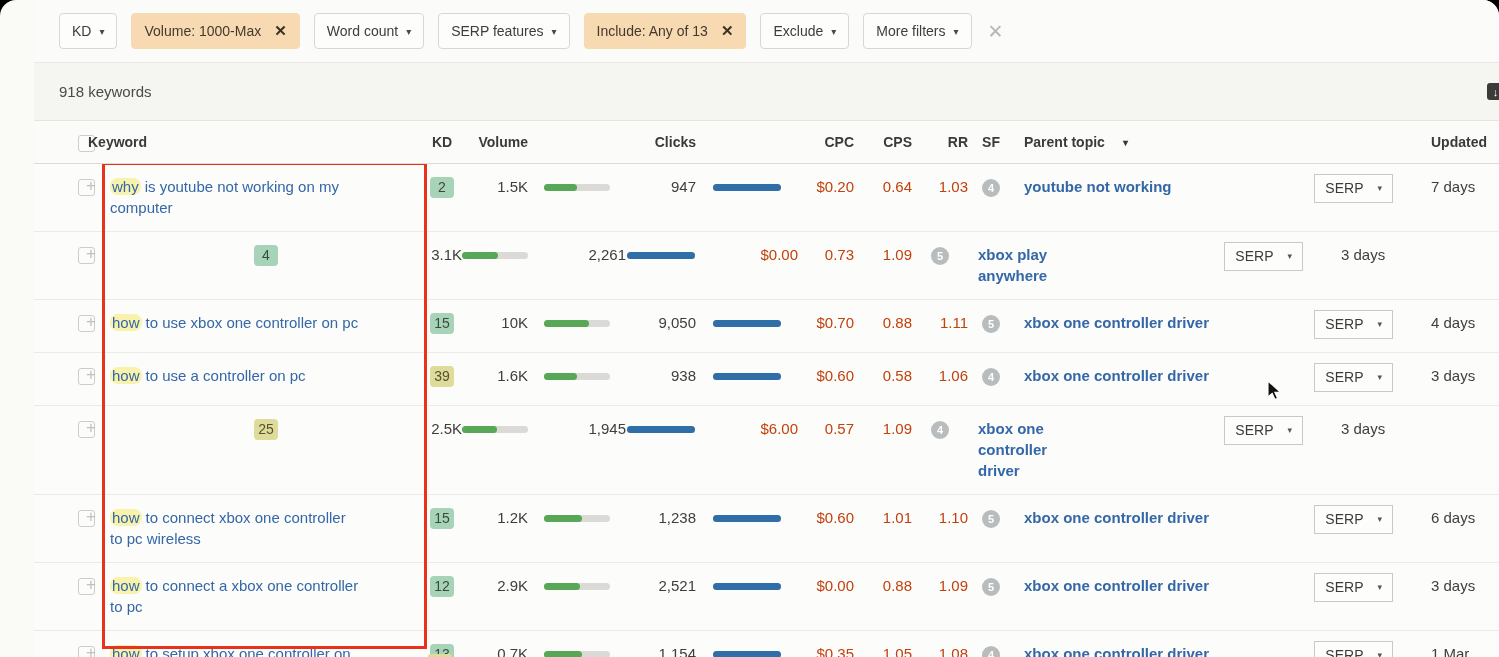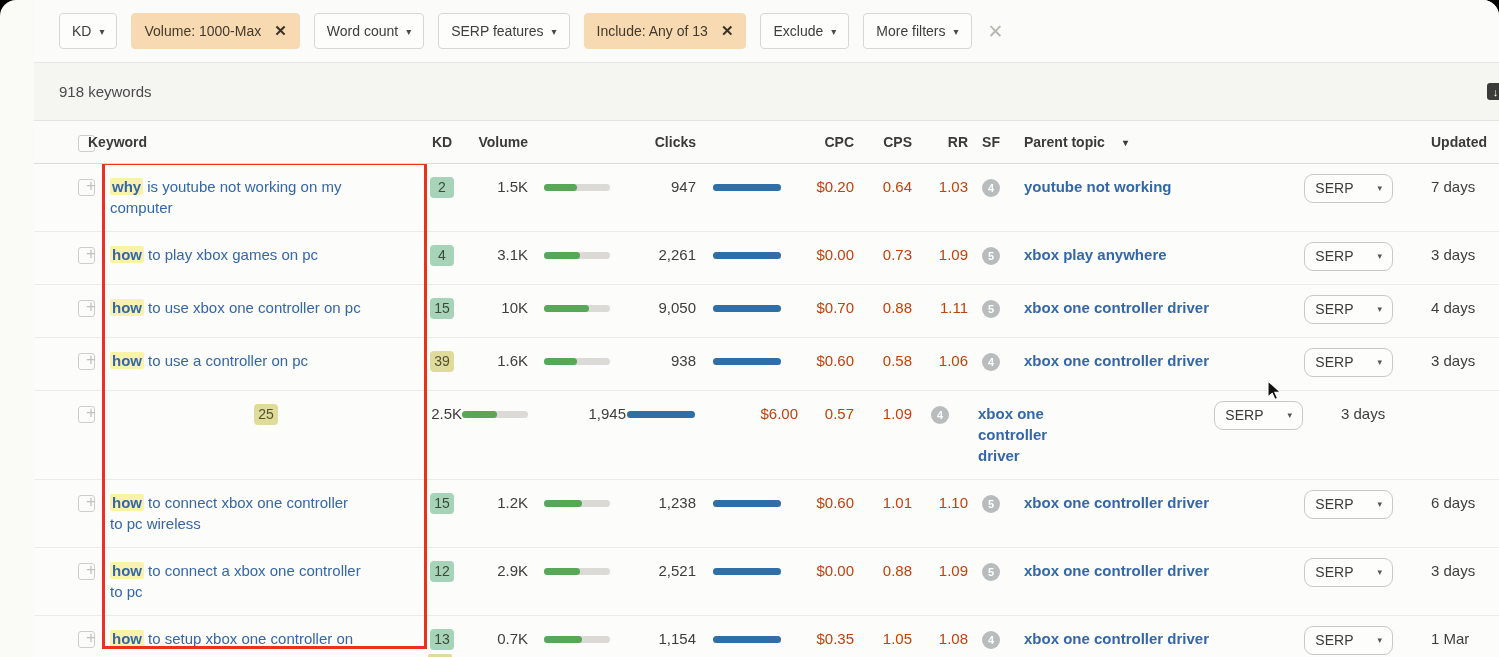--- a/index.html
+++ b/index.html
@@ -44,43 +44,43 @@
 
   .tbody{position:relative;background:#fcfcfa;height:495px;overflow:hidden;}
   .row{padding:12px 0 13px;border-bottom:1px solid #ececе8;border-bottom:1px solid #ececе8;}
   .row{border-bottom:1px solid #ebebe7;font-size:15px;line-height:21px;color:#3f3e3c;}
 
   .cb{width:15px;height:15px;border:1px solid #cfcdc8;border-radius:3px;background:#fcfcfb;
     margin-left:22px;margin-top:3px;cursor:pointer;}
   .plus{color:#c3c1bc;font-size:17px;line-height:20px;cursor:pointer;padding-left:4px;}
 
   .kw-text{max-width:252px;color:var(--link_blue);cursor:pointer;}
-  .hl{background:var(--highlight_yellow);padding:0 2px;border-radius:2px;font-weight:bold;}
+  .hl{background:var(--highlight_yellow);padding:0 2px;border-radius:8px;}
   .kw-rest{margin-left:4px;}
 
   .kd-badge{display:inline-block;min-width:16px;padding:2px 4px;border-radius:4px;text-align:center;
     font-size:14px;line-height:17px;color:#3c4a3c;}
   .kd-badge.green{background:var(--kd_green_bg);}
   .kd-badge.yellow{background:var(--kd_yellow_bg);color:#55532f;}
 
   .bar{width:66px;height:7px;border-radius:4px;background:#dbdad6;margin:8px auto 0;}
   .bar-fill{height:100%;border-radius:4px;background:var(--bar_green);}
   .cbar{width:68px;}
   .cbar .bar-fill{background:var(--bar_blue);}
   .num{padding-top:0px;}
   .dim{color:#c2410c;}
 
   .sf-badge{display:inline-block;width:18px;height:18px;border-radius:50%;background:var(--sf_gray);
     color:#fff;font-size:11px;font-weight:bold;line-height:18px;text-align:center;margin-top:2px;}
 
   .parent-link{color:var(--link_blue);cursor:pointer;font-weight:bold;}
 
   .c-serp{display:flex;justify-content:flex-end;padding-right:2px;}
-  .serp-btn{display:inline-flex;align-items:center;gap:24px;height:27px;padding:0 10px;
-    border:1px solid #cbc9c4;border-radius:9px;background:#fdfdfc;font-size:14px;color:#3c3b39;
+  .serp-btn{display:inline-flex;align-items:center;gap:14px;height:27px;padding:0 10px;
+    border:1px solid #cbc9c4;border-radius:0;background:#fdfdfc;font-size:14px;color:#3c3b39;
     margin-top:-2px;cursor:pointer;}
   .serp-caret{font-size:9px;color:#555;}
 
   
   .red-box{position:absolute;left:68px;top:-2px;width:319px;height:481px;
     border:3px solid var(--annotation_red);pointer-events:none;z-index:5;}
   .peek-kd{position:absolute;left:394px;top:490px;width:24px;height:5px;
     background:var(--kd_yellow_bg);border-radius:2px;}
   .cursor{position:absolute;left:1232px;top:216px;z-index:10;pointer-events:none;}
 </style>
@@ -203,23 +203,20 @@
           </div>
         </div>
         <div class="c-upd">7 days</div>
       </div>
 
       <div class="grid row">
         <div class="c-sel">
           <div class="cb"></div>
         </div>
         <div class="plus">+</div>
-        <div class="kw-text">
-          <span class="hl">how</span><span class="kw-rest">to play xbox games on pc</span>
-        </div>
         <div class="center"><span class="kd-badge green">4</span></div>
         <div class="right num">3.1K</div>
         <div>
           <div class="bar">
             <div class="bar-fill" style="width: 54%;"></div>
           </div>
         </div>
         <div class="right num">2,261</div>
         <div>
           <div class="bar cbar">

